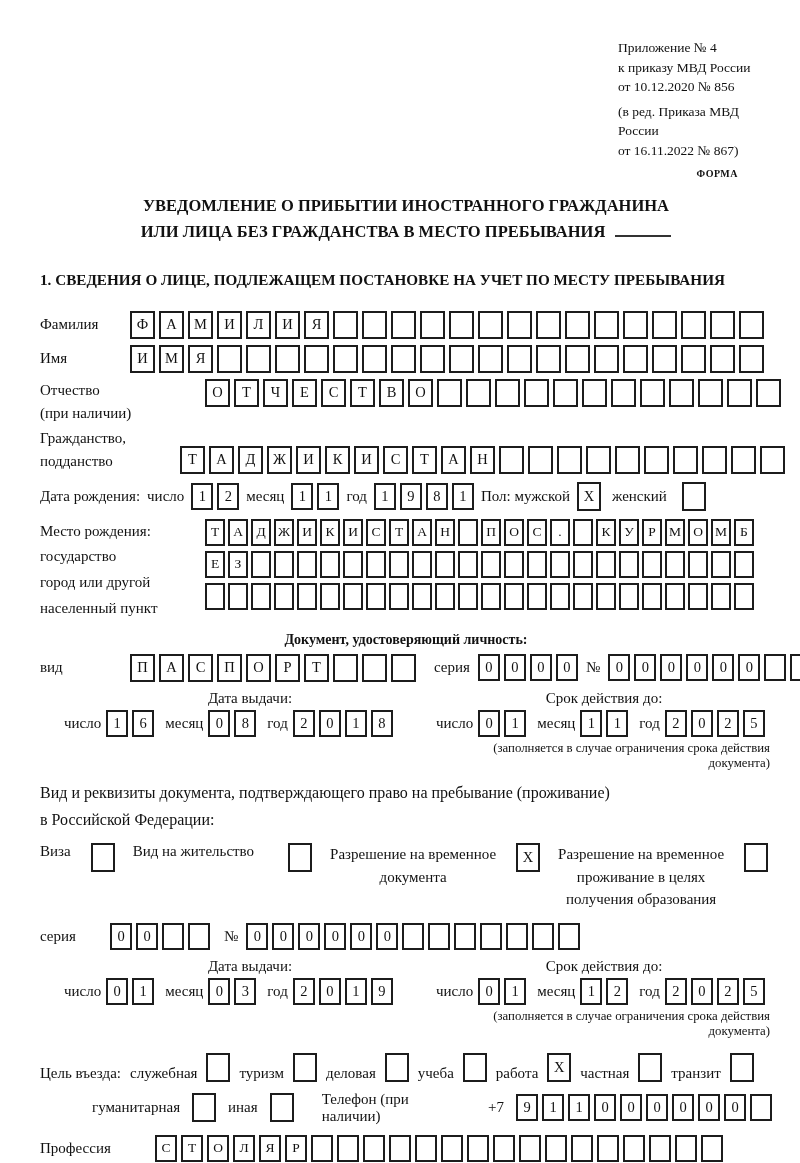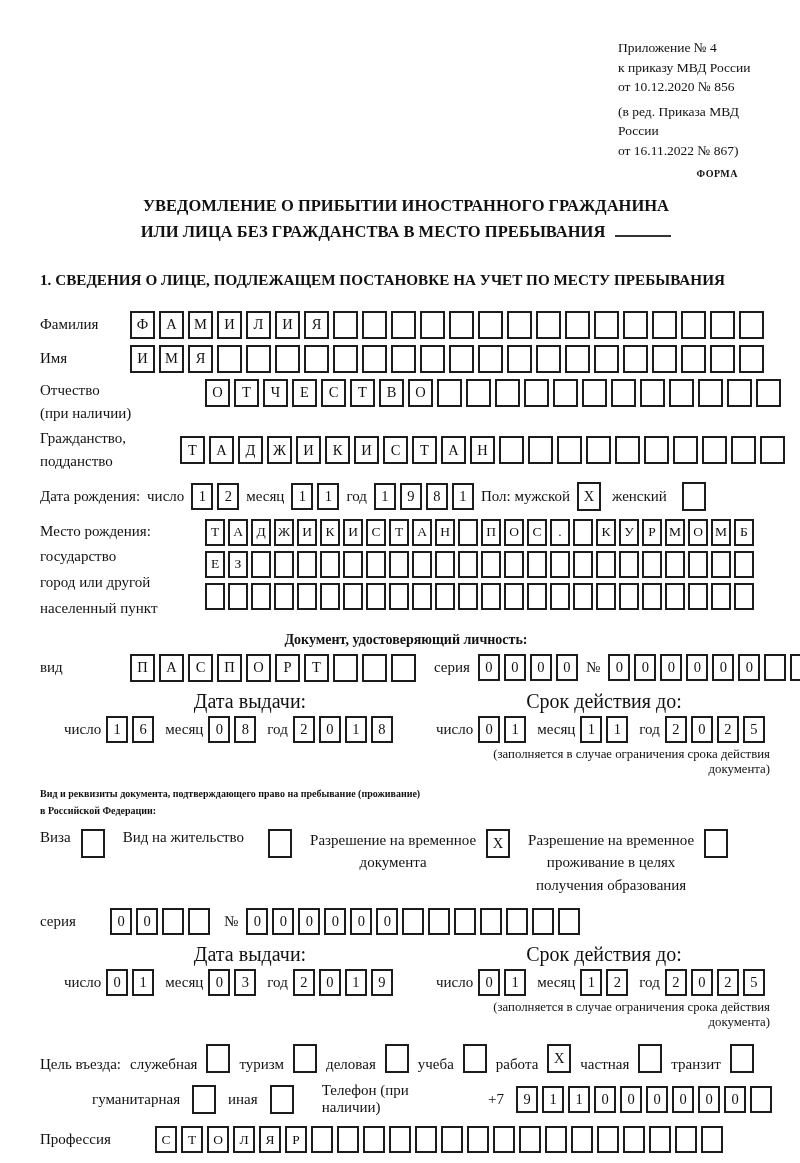--- a/index.html
+++ b/index.html
@@ -33,30 +33,30 @@
   .boxrow.num { gap:4px; } .boxrow.num .cbox { width:22px; height:27px; }
 
   .frow { display:flex; align-items:center; margin-top:7px; }
   .flabel { font-size:15px; flex:none; }
   .lab2 { font-size:15px; line-height:1.55; }
 
   
   .daterow { display:flex; margin-left:24px; margin-top:8px; }
   .dg-left { width:372px; flex:none; }
   .dg-right { flex:1; }
-  .dg-head { text-align:center; font-size:20px; margin-bottom:3px; }
+  .dg-head { text-align:center; font-size:15px; margin-bottom:3px; }
   .dg-line { display:flex; align-items:center; gap:5px; font-size:15px; }
   .dg-line .boxrow { margin-right:6px; }
   .valid-note { text-align:right; font-size:12.8px; margin-top:4px; padding-right:2px; }
 
   .doc-head { text-align:center; font-weight:bold; font-size:14px; margin-top:10px; }
 
   
   .rez-row { display:flex; align-items:flex-start; margin-top:10px; gap:18px; }
-  .opt { display:flex; align-items:flex-start; gap:10px; font-size:15px; }
+  .opt { display:flex; align-items:flex-start; gap:20px; font-size:15px; }
   .opt .cbox { width:24px; height:29px; }
   .opt-lines { text-align:center; line-height:1.5; }
 
   
   .purpose-row { display:flex; align-items:flex-end; gap:9px; margin-top:14px; font-size:15px; flex-wrap:nowrap; }
   .purpose-row .cbox, .inline-check { width:24px; height:29px; }
   .purpose2 { display:flex; align-items:center; gap:12px; margin-top:9px; margin-left:52px; font-size:15px; }
 </style>
 </head>
 <body>
@@ -158,21 +158,21 @@
         <span class="cbox"></span>
         <span class="cbox"></span>
         <span class="cbox"></span>
         <span class="cbox"></span>
         <span class="cbox"></span>
         <span class="cbox"></span>
         <span class="cbox"></span>
       </span>
   </div>
 
-  <div class="frow" style="align-items:center; margin-top:2px;">
+  <div class="frow" style="align-items:flex-end; margin-top:2px;">
     <span class="lab2" style="width:140px; flex:none;">
       <span>Гражданство,</span><br><span>подданство</span>
     </span>
     <span class="boxrow">
         <span class="cbox">Т</span>
         <span class="cbox">А</span>
         <span class="cbox">Д</span>
         <span class="cbox">Ж</span>
         <span class="cbox">И</span>
         <span class="cbox">К</span>
@@ -385,21 +385,21 @@
             <span class="cbox">2</span>
             <span class="cbox">0</span>
             <span class="cbox">2</span>
             <span class="cbox">5</span>
           </span>
       </div>
       <div class="valid-note">(заполняется в случае ограничения срока действия документа)</div>
     </div>
   </div>
 
-  <div style="font-size:10px; margin-top:8px; line-height:1.7;font-weight:bold;">
+  <div style="font-size:16px; margin-top:8px; line-height:1.7;">
     <div>Вид и реквизиты документа, подтверждающего право на пребывание (проживание)</div>
     <div>в Российской Федерации:</div>
   </div>
 
   <div class="rez-row">
     <div class="opt">
       <span>Виза</span>
       <span class="cbox"></span>
     </div>
     <div class="opt">

